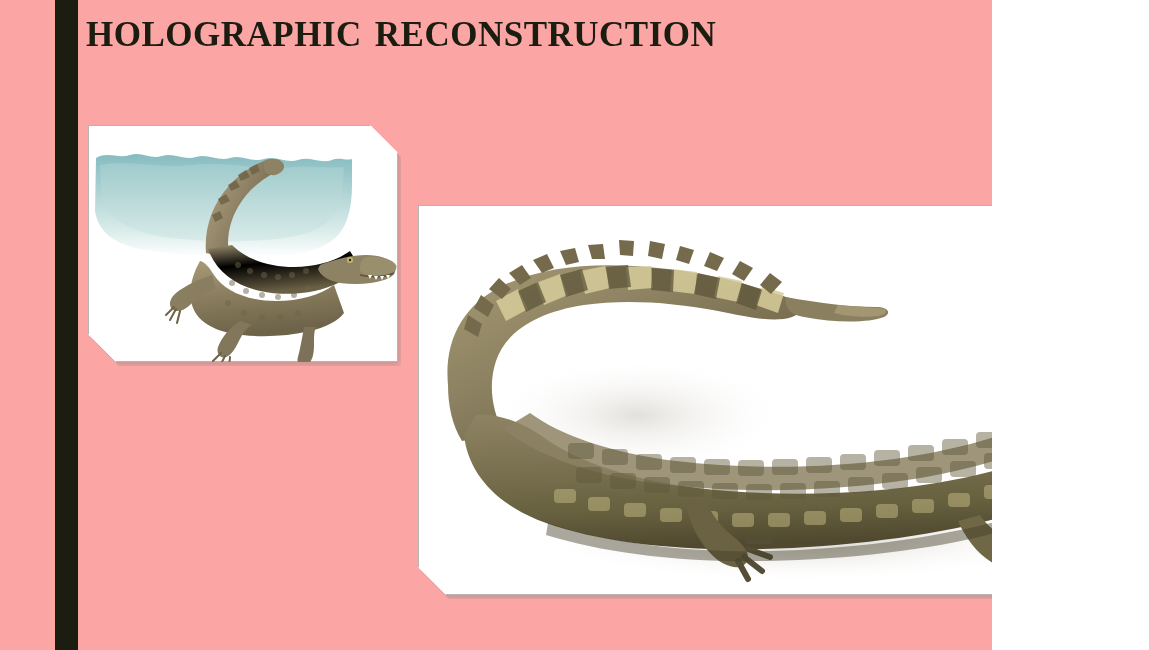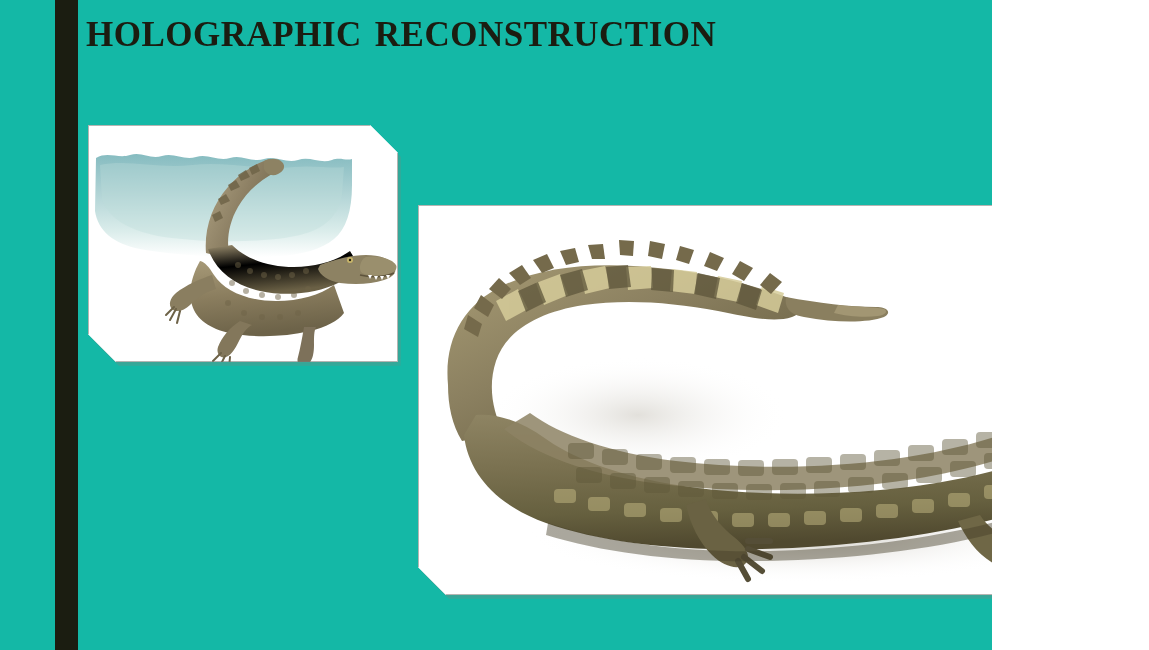--- a/index.html
+++ b/index.html
@@ -9,21 +9,21 @@
   }
   body {
     font-family: "Liberation Serif", serif;
   }
 
   #slide {
     position: relative;
     width: 992px;
     height: 650px;
     overflow: hidden;
-    background: #14b8a6;
+    background: #fca5a5;
   }
 
   
   .left-bar {
     position: absolute;
     left: 55px;
     top: 0;
     width: 23px;
     height: 650px;
     background: #1b1d11;

